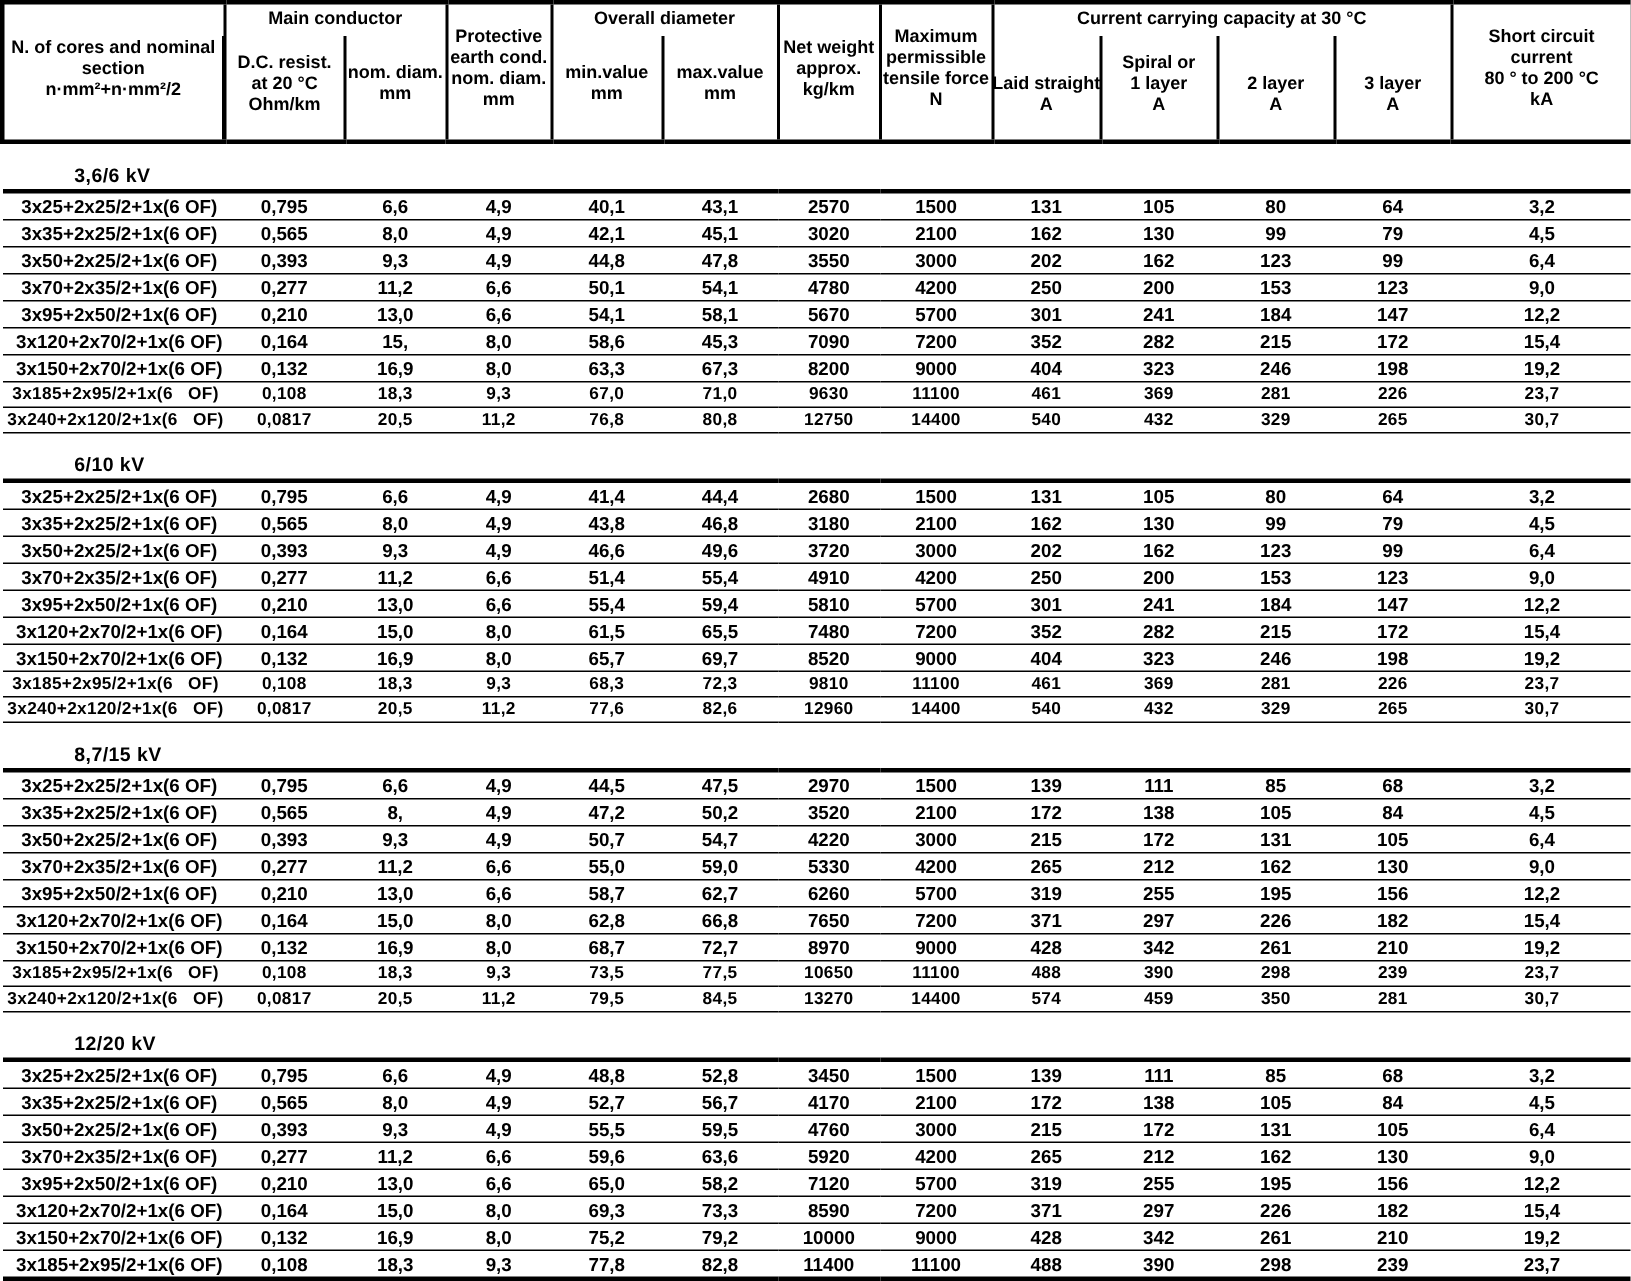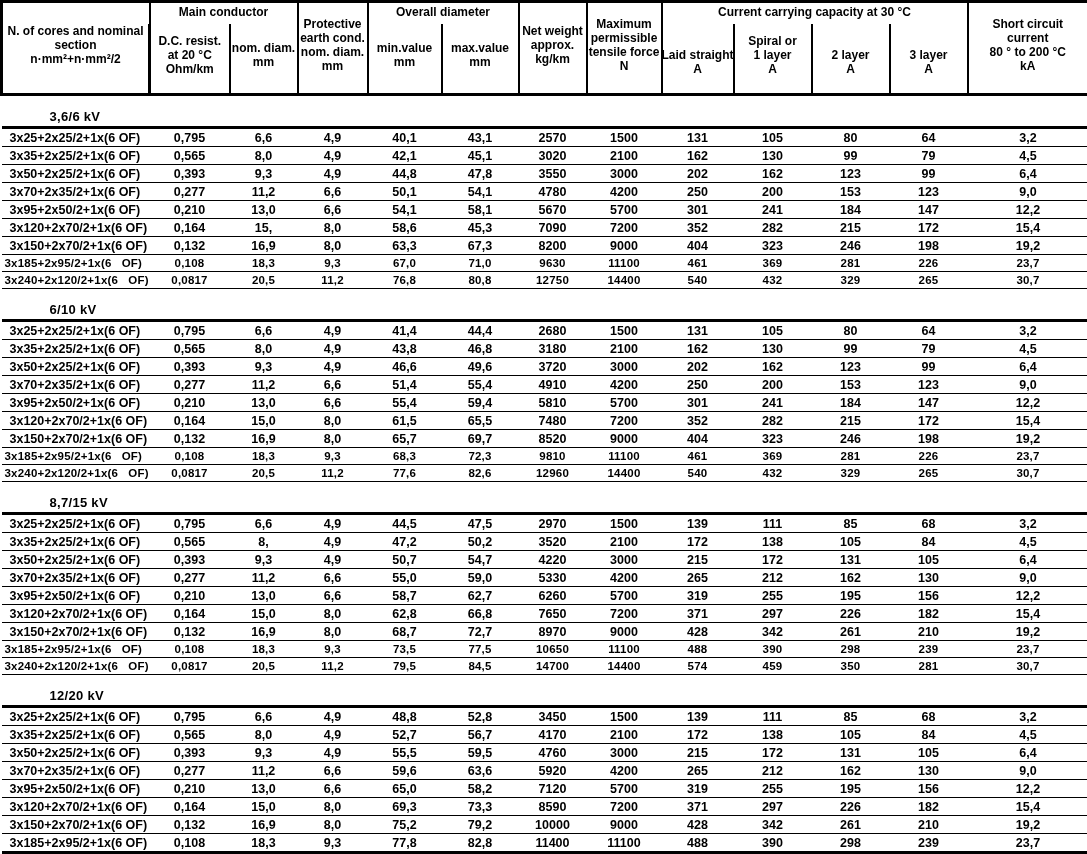--- a/index.html
+++ b/index.html
@@ -52,21 +52,21 @@
     font-size: 12.5px;
     line-height: 14px;
     padding: 2px 0 1px 0;
     text-align: center;
     white-space: pre;
   }
   tbody tr.data-row td { border-bottom: 1.5px solid #000; }
   tbody tr.section-row td { border-bottom: 3px solid #000; }
   tbody tr:last-child td { border-bottom: 4px solid #000; }
 
-  td.name-cell { text-align: left; padding-left: 8px; margin-left: 20px; }
+  td.name-cell { text-align: center; padding-left: 8px; margin-left: 20px; }
   td.section-title {
     text-align: left;
     padding: 14px 0 2px 48px;
     font-size: 13px;
     letter-spacing: 0.3px;
     margin-top: 16px;
   }
   tr.alt td { font-size: 11.5px; letter-spacing: 0.2px; padding-top: 1px; padding-bottom: 1px; }
   tr.alt td.name-cell { padding-left: 3px; }
 </style>
@@ -622,21 +622,21 @@
           <td class="val-cell">239</td>
           <td class="val-cell">23,7</td>
         </tr>
         <tr class="data-row alt">
           <td class="name-cell">3x240+2x120/2+1x(6   OF)</td>
           <td class="val-cell">0,0817</td>
           <td class="val-cell">20,5</td>
           <td class="val-cell">11,2</td>
           <td class="val-cell">79,5</td>
           <td class="val-cell">84,5</td>
-          <td class="val-cell">14700</td>
+          <td class="val-cell">13270</td>
           <td class="val-cell">14400</td>
           <td class="val-cell">574</td>
           <td class="val-cell">459</td>
           <td class="val-cell">350</td>
           <td class="val-cell">281</td>
           <td class="val-cell">30,7</td>
         </tr>
         <tr class="section-row">
           <td colspan="13" class="section-title">12/20 kV</td>
         </tr>

